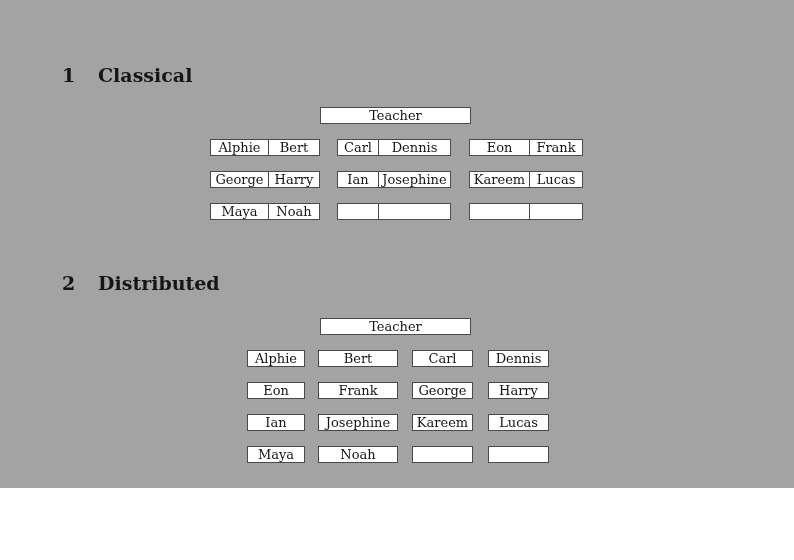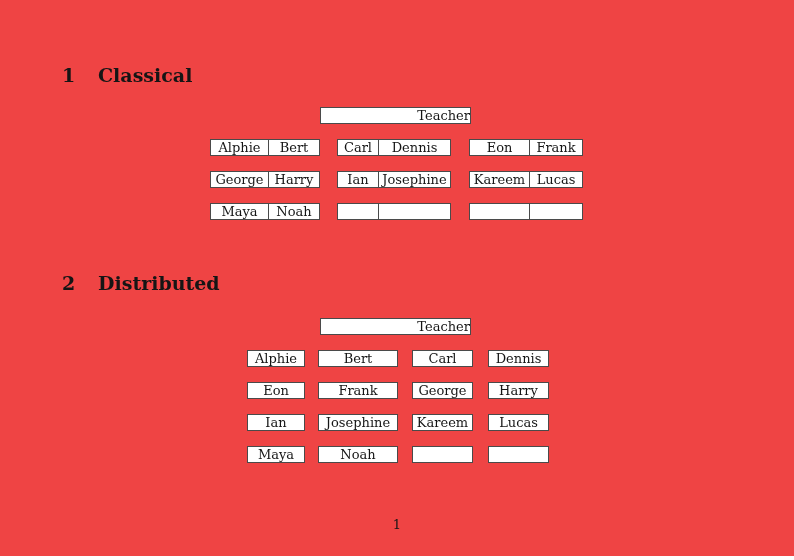--- a/index.html
+++ b/index.html
@@ -1,20 +1,20 @@
 <!DOCTYPE html>
 <html><head>
 <meta charset="utf-8">
 <style>
   html, body { margin: 0; padding: 0; background: #ffffff; }
   .page {
     position: relative;
     width: 794px;
-    height: 556px;
-    background: #ef4444;
+    height: 488px;
+    background: #a3a3a3;
     font-family: "DejaVu Serif", "Liberation Serif", serif;
     color: #151515;
     overflow: hidden;
   }
   .section-heading {
     position: absolute;
     left: 62px;
     font-size: 19px;
     font-weight: bold;
     color: #151515;
@@ -30,21 +30,21 @@
     height: 17px;
     background: #ffffff;
     font-size: 13px;
     line-height: 15px;
   }
   .teacher-box {
     left: 320px;
     width: 151px;
     display: flex;
     align-items: center;
-    justify-content: flex-end;
+    justify-content: center;
   }
   .teacher-classical { top: 107px; }
   .teacher-distributed { top: 318px; }
   .desk { display: flex; }
   .desk-cell {
     box-sizing: border-box;
     display: flex;
     align-items: center;
     justify-content: center;
     overflow: hidden;

